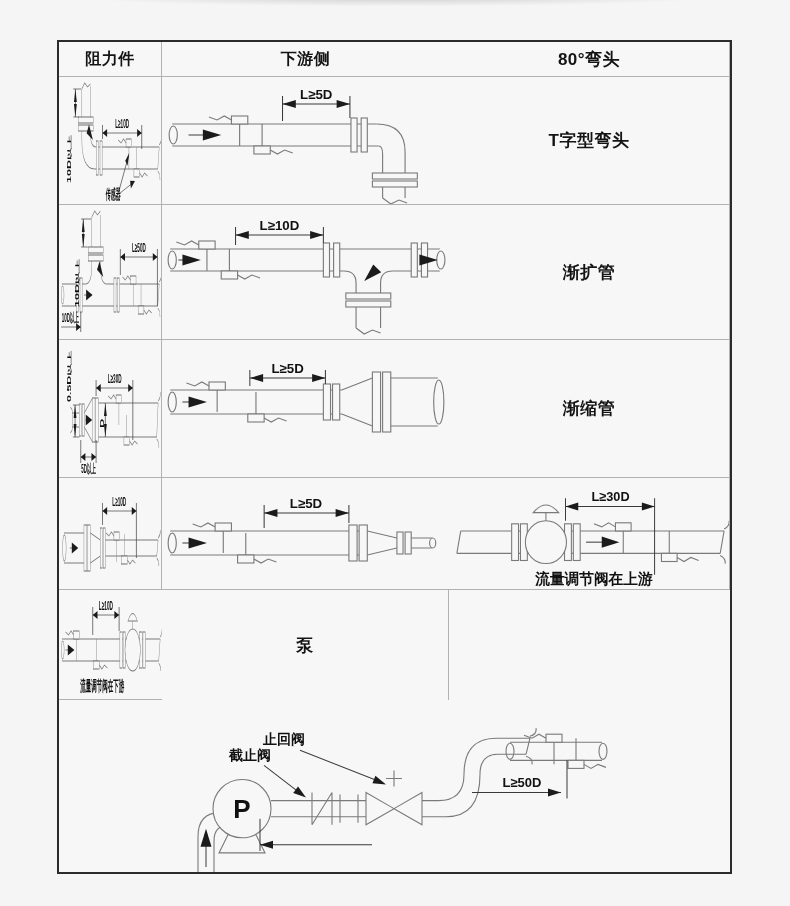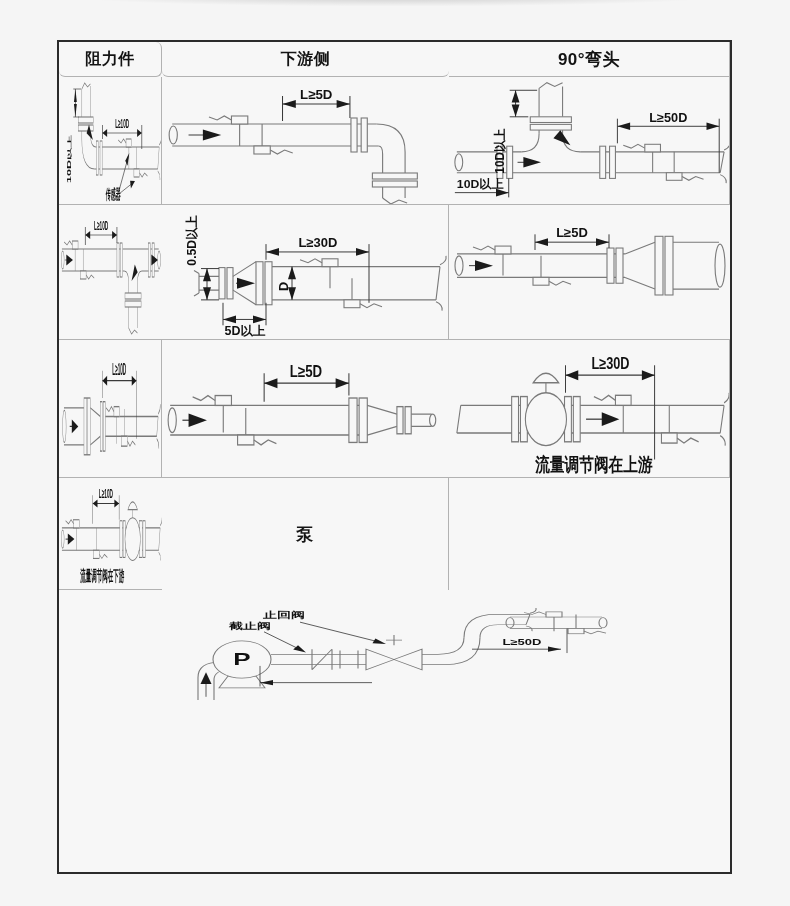--- a/index.html
+++ b/index.html
@@ -10,21 +10,21 @@
     border:2px solid #2b2b2b;background:#f7f7f7;}
   .grid{display:grid;width:671px;height:830px;
     grid-template-columns:103px 287px 281px;
     grid-template-rows:35px 128px 135px 138px 112px 110px 172px;}
   .cell{border-right:1px solid #b2b2b2;border-bottom:1px solid #b2b2b2;box-sizing:border-box;
     background:#f7f7f7;overflow:hidden;}
   .cell.nbr{border-right:none;}
   .cell.nbb{border-bottom:none;}
   .lab{display:flex;align-items:center;justify-content:center;font-weight:bold;
     font-size:17px;color:#141414;letter-spacing:.5px;}
-  .hd{font-size:16px;border-radius:6px;}
+  .hd{font-size:16px;}
   .diag svg{display:block;width:100%;height:100%;}
   .span2{grid-column:2/4;}
   
   .pl{stroke:#7a7a7a;stroke-width:1.1;fill:none;}
   .pf{fill:#f7f7f7;}
   .dl{stroke:#3a3a3a;stroke-width:1;fill:none;}
   .ar{fill:#1b1b1b;stroke:none;}
   text{fill:#111;font-weight:bold;font-family:"Liberation Sans",sans-serif;}
   .dt{font-size:13px;}
   .rt{font-size:12.5px;}
@@ -66,21 +66,21 @@
 </svg>
 
 <div class="canvas">
   <div class="topshade"></div>
   <div class="spec-table">
     <div class="grid">
 
       <div class="cell lab hd">阻力件</div>
       <div class="cell lab hd nbr">下游侧</div>
 
-      <div class="cell lab">90°弯头</div>
+      <div class="cell lab">80°弯头</div>
       <div class="cell diag">
         <svg viewBox="0 0 286 127" preserveAspectRatio="none">
           <g>
             <path class="pl" d="M64,12 V40 M88,9 V40 M64,54 V62 M88,54 V56"></path>
             <path class="pl" d="M64,12 l8,-6 8,4 8,-3"></path>
             <rect class="pl pf" x="55" y="40" width="42" height="6"></rect>
             <rect class="pl pf" x="55" y="48" width="42" height="6"></rect>
             <path class="pl" d="M64,62 Q64,92 100,92 M88,56 Q88,70 104,70"></path>
             <path class="pl" d="M104,70 H281 M100,92 H277 M281,70 L277,92"></path>
             <path class="pl" d="M281,68 q7,-3 6,-9 M277,94 q7,3 6,9"></path>
@@ -122,20 +122,21 @@
           <use href="#sB" transform="translate(98,69)"></use>
           <g>
             <path class="dl" d="M118,27 H184 M118,19 V44 M184,19 V41"></path>
             <use href="#da" transform="translate(184,27)"></use>
             <use href="#da" transform="translate(118,27) rotate(180)"></use>
           </g>
           <text class="dt" x="151" y="22" text-anchor="middle">L≥5D</text>
         </svg>
       </div>
 
+      <div class="cell lab">T字型弯头</div>
       <div class="cell diag">
         <svg viewBox="0 0 286 134" preserveAspectRatio="none">
           <g>
             <path class="pl" d="M92,12 V42 M116,10 V42 M92,56 V60 M116,56 V60"></path>
             <path class="pl" d="M92,12 l8,-6 8,4 8,-4"></path>
             <rect class="pl pf" x="83" y="42" width="42" height="6"></rect>
             <rect class="pl pf" x="83" y="50" width="42" height="6"></rect>
             <path class="pl" d="M92,60 Q92,79 74,79 M116,60 Q116,79 134,79"></path>
             <path class="pl" d="M8,79 H74 M134,79 H281 M8,101 H277"></path>
             <ellipse class="pl" cx="10" cy="90" rx="4" ry="9"></ellipse>
@@ -184,20 +185,21 @@
           <use href="#sB" transform="translate(66,66)"></use>
           <g>
             <path class="dl" d="M72,30 H158 M72,22 V40 M158,22 V38"></path>
             <use href="#da" transform="translate(158,30)"></use>
             <use href="#da" transform="translate(72,30) rotate(180)"></use>
           </g>
           <text class="dt" x="115" y="25" text-anchor="middle">L≥10D</text>
         </svg>
       </div>
 
+      <div class="cell lab">渐扩管</div>
       <div class="cell diag">
         <svg viewBox="0 0 286 137" preserveAspectRatio="none">
           <g>
             <path class="pl" d="M37,73 H57 M37,87 H57 M37,70 V90 M37,70 l-5,-3 M37,90 l-5,3"></path>
             <rect class="pl pf" x="57" y="64" width="6" height="32"></rect>
             <rect class="pl pf" x="65" y="64" width="6" height="32"></rect>
             <path class="pl" d="M71,73 L94,58 M71,87 L94,102"></path>
             <rect class="pl pf" x="94" y="58" width="7" height="44"></rect>
             <rect class="pl pf" x="103" y="58" width="7" height="44"></rect>
             <path class="pl" d="M110,63 H278 M110,97 H274 M278,63 L274,97"></path>
@@ -246,20 +248,21 @@
           <use href="#sB" transform="translate(92,74)"></use>
           <g>
             <path class="dl" d="M86,38 H160 M86,30 V46 M160,30 V44"></path>
             <use href="#da" transform="translate(160,38)"></use>
             <use href="#da" transform="translate(86,38) rotate(180)"></use>
           </g>
           <text class="dt" x="123" y="33" text-anchor="middle">L≥5D</text>
         </svg>
       </div>
 
+      <div class="cell lab">渐缩管</div>
       <div class="cell diag">
         <svg viewBox="0 0 286 111" preserveAspectRatio="none">
           <g>
             <path class="pl" d="M14,55 H70 M14,85 H70"></path>
             <ellipse class="pl" cx="15" cy="70" rx="5" ry="13"></ellipse>
             <rect class="pl pf" x="70" y="47" width="8" height="46"></rect>
             <rect class="pl pf" x="80" y="47" width="8" height="46"></rect>
             <path class="pl" d="M88,55 L116,62 M88,85 L116,78"></path>
             <rect class="pl pf" x="116" y="50" width="6" height="40"></rect>
             <rect class="pl pf" x="124" y="50" width="6" height="40"></rect>

